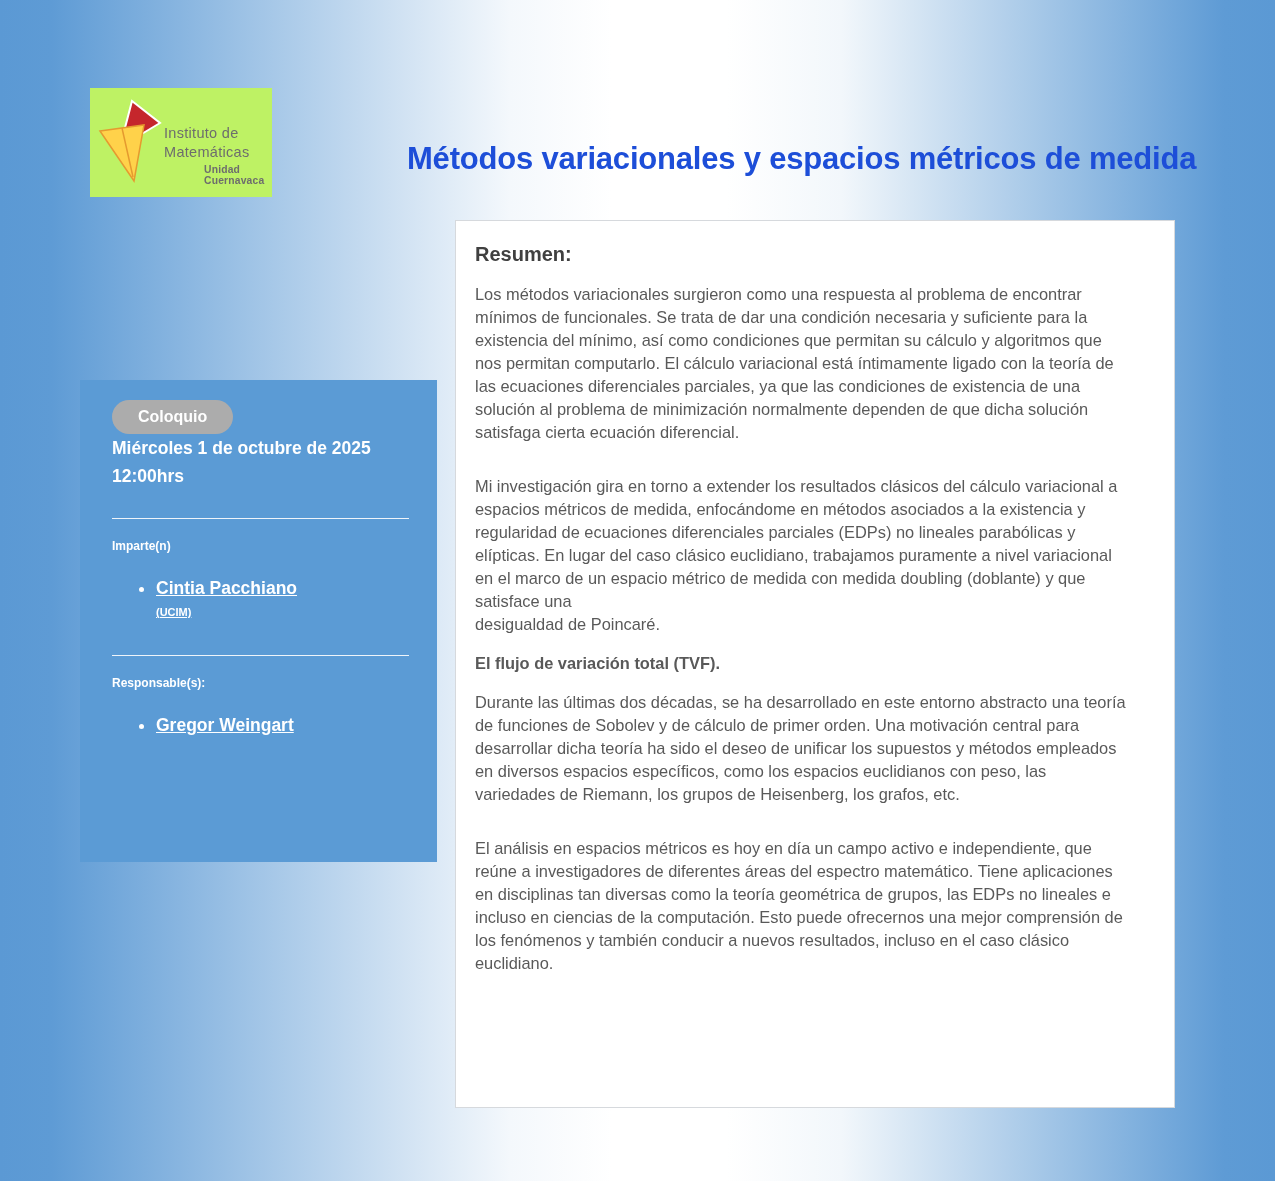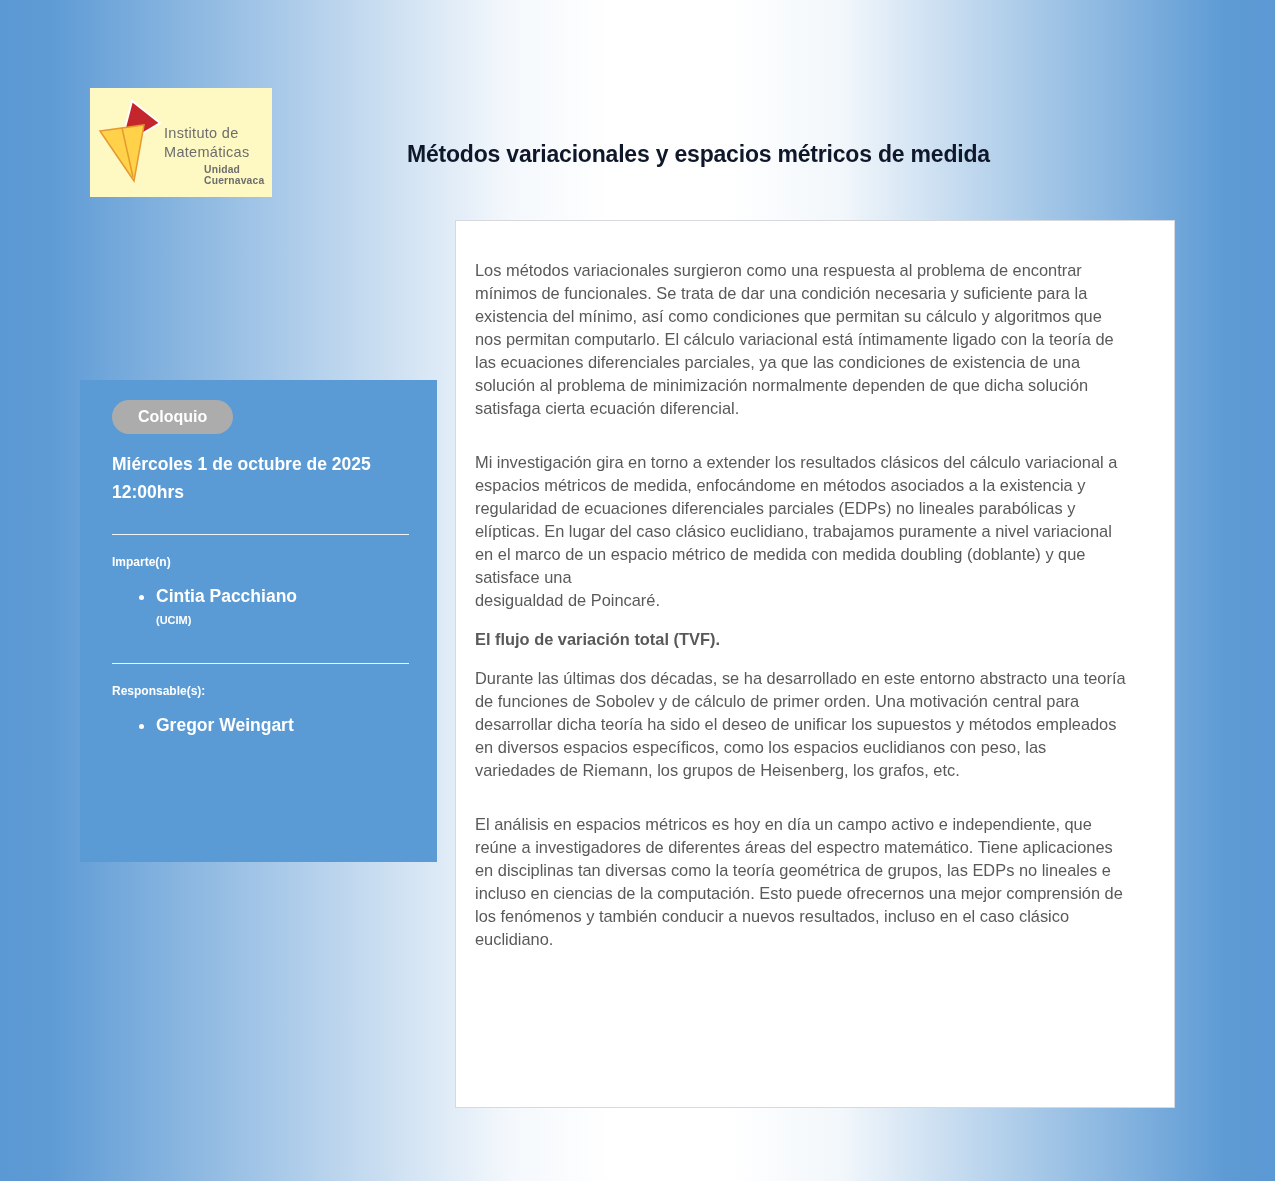--- a/index.html
+++ b/index.html
@@ -11,61 +11,61 @@
     background: linear-gradient(90deg,
       #5b99d4 0%, #5e9bd5 4%,
       #f4f8fc 40%, #ffffff 48%, #ffffff 57%, #f2f7fb 66%,
       #5e9bd5 96%, #5b99d4 100%);
   }
 
   
   .logo-card {
     position: absolute; left: 90px; top: 88px;
     width: 182px; height: 109px;
-    background: #fef9c3;
+    background: #bef264;
   }
   .logo-card svg { position: absolute; left: 2px; top: 5px; }
   .logo-text {
     position: absolute; left: 74px; top: 36px;
     color: #6d6d6d; font-size: 14.5px; line-height: 19px;
     letter-spacing: 0.3px;
   }
   .logo-sub {
     position: absolute; left: 74px; top: 76px;
     color: #6d6d6d; font-size: 10.3px; font-weight: bold;
     letter-spacing: 0.2px;
     margin-left: 40px;
   }
 
   
   .main-title {
     position: absolute; left: 407px; top: 141px;
-    font-size: 23px; font-weight: bold; color: #0f172a;
+    font-size: 31px; font-weight: bold; color: #1d4ed8;
     letter-spacing: -0.2px; white-space: nowrap;
   }
 
   
   .sidebar {
     position: absolute; left: 80px; top: 380px;
     width: 357px; height: 482px;
     background: #5b9bd5; color: #ffffff;
     padding: 20px 28px 4px 32px;
   }
   .badge {
     display: inline-block;
     background: #acacac; color: #ffffff;
     font-size: 16px; font-weight: 600;
     padding: 8px 26px; border-radius: 19px;
   }
-  .sb-date  { margin-top: 16px; font-size: 17.5px; font-weight: 600; line-height: 28px; white-space: pre-line; }
+  .sb-date  { font-size: 17.5px; font-weight: 600; line-height: 28px; white-space: pre-line; }
   .sb-venue { margin-top: 13px; font-size: 17.5px; font-weight: 600; }
   .sb-divider { margin-top: 28px; border-top: 1px solid #eef4fa; height: 0; }
   .sb-divider.second { margin-top: 31px; }
   .sb-label { margin-top: 20px; font-size: 12px; font-weight: 600; }
-  .sb-list { margin: 14px 0 0; padding-left: 44px; list-style: disc; }
+  .sb-list { margin: 22px 0 0; padding-left: 44px; list-style: disc; text-decoration: underline; }
   .sb-list li { font-size: 17.5px; font-weight: 600; line-height: 26px; }
   .affil { display: block; font-size: 11px; line-height: 23px; }
 
   
   .abstract {
     position: absolute; left: 455px; top: 220px;
     width: 720px; height: 888px;
     background: #ffffff;
     border: 1px solid #d6d9dd;
     padding: 22px 46px 26px 19px;
@@ -115,20 +115,21 @@
   <div class="sb-divider second"></div>
   <div class="sb-label">Responsable(s):</div>
   <ul class="sb-list">
     <li>
       <span>Gregor Weingart</span>
     </li>
   </ul>
 </aside>
 
 <section class="abstract">
+  <h2>Resumen:</h2>
   <p>Los métodos variacionales surgieron como una respuesta al problema de encontrar mínimos de funcionales. Se trata de dar una condición necesaria y suficiente para la existencia del mínimo, así como condiciones que permitan su cálculo y algoritmos que nos permitan computarlo. El cálculo variacional está íntimamente ligado con la teoría de las ecuaciones diferenciales parciales, ya que las condiciones de existencia de una solución al problema de minimización normalmente dependen de que dicha solución
 satisfaga cierta ecuación diferencial.</p>
   <p class="gap">Mi investigación gira en torno a extender los resultados clásicos del cálculo variacional a espacios métricos de medida, enfocándome en métodos asociados a la existencia y regularidad de ecuaciones diferenciales parciales (EDPs) no lineales parabólicas y elípticas. En lugar del caso clásico euclidiano, trabajamos puramente a nivel variacional en el marco de un espacio métrico de medida con medida doubling (doblante) y que satisface una
 desigualdad de Poincaré.</p>
   <p><strong class="topic-bold">El flujo de variación total (TVF).</strong></p>
   <p>Durante las últimas dos décadas, se ha desarrollado en este entorno abstracto una teoría de funciones de Sobolev y de cálculo de primer orden. Una motivación central para desarrollar dicha teoría ha sido el deseo de unificar los supuestos y métodos empleados en diversos espacios específicos, como los espacios euclidianos con peso, las variedades de Riemann, los grupos de Heisenberg, los grafos, etc.</p>
   <p class="gap">El análisis en espacios métricos es hoy en día un campo activo e independiente, que reúne a investigadores de diferentes áreas del espectro matemático. Tiene aplicaciones en disciplinas tan diversas como la teoría geométrica de grupos, las EDPs no lineales e incluso en ciencias de la computación. Esto puede ofrecernos una mejor comprensión de los fenómenos y también conducir a nuevos resultados, incluso en el caso clásico euclidiano.</p>
 </section>
 
 </body></html>

